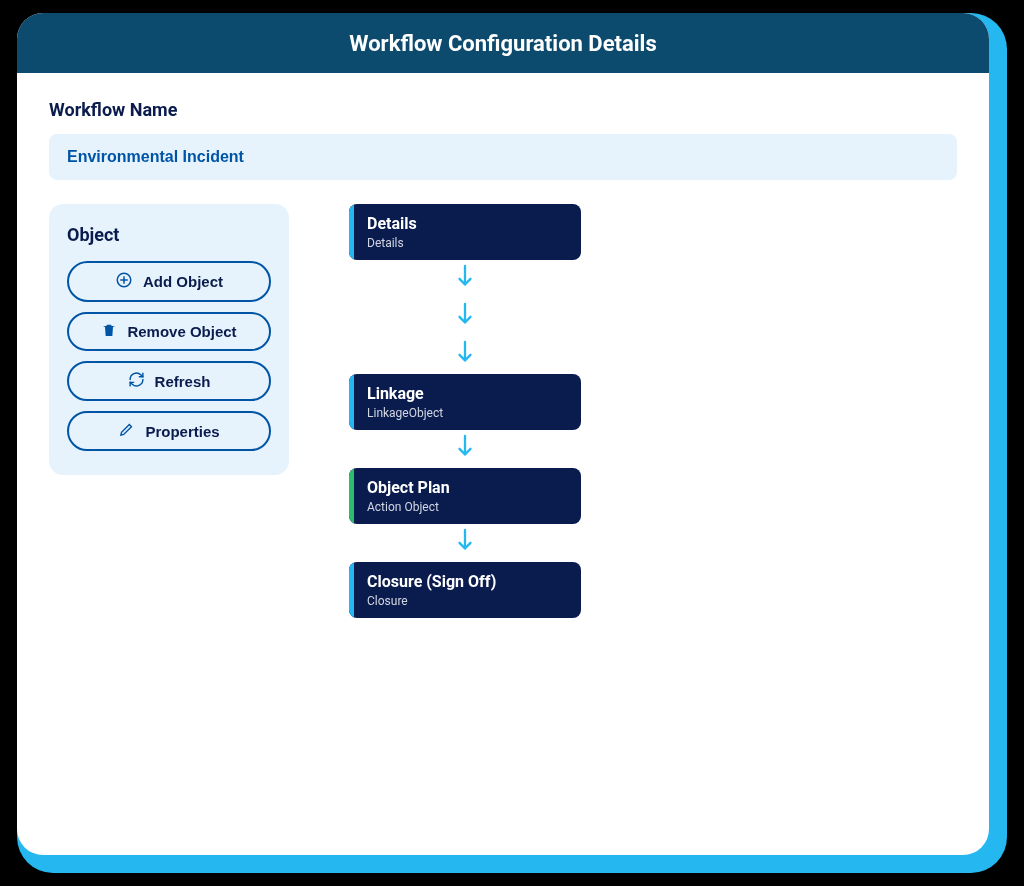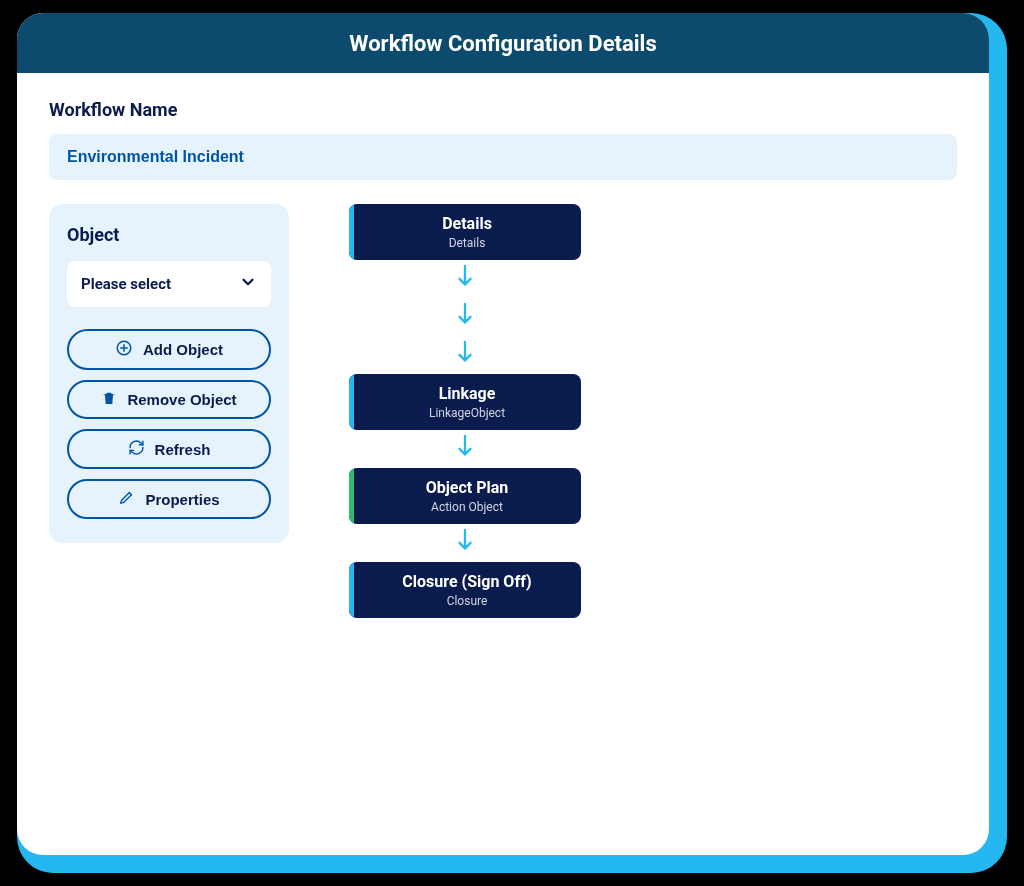--- a/index.html
+++ b/index.html
@@ -119,21 +119,20 @@
     align-items: center;
     width: 232px;
   }
   .step {
     width: 232px;
     background: #0a1b4d;
     border-radius: 8px;
     padding: 10px 14px 10px 14px;
     position: relative;
     overflow: hidden;
-    text-align: center;
   }
   .step-accent {
     position: absolute;
     left: 0; top: 0; bottom: 0;
     width: 5px;
   }
   .step-title {
     color: #fff;
     font-weight: 700;
     font-size: 16px;
@@ -162,28 +161,20 @@
     <div class="content">
 
       <div class="field-label">Workflow Name</div>
       <input class="name-input" type="text" value="Environmental Incident" style="">
 
       <div class="body-row">
 
         <div class="object-panel">
           <div class="object-title">Object</div>
 
-          <div class="select-box">
-            <span class="select-text">Please select</span>
-            <span>
-              <svg width="18" height="18" viewBox="0 0 24 24" fill="none" stroke="#0a1b4d" stroke-width="3" stroke-linecap="round" stroke-linejoin="round">
-                  <polyline points="6 9 12 15 18 9"></polyline>
-                </svg>
-            </span>
-          </div>
 
           <div class="actions">
             <button class="pill-btn">
               <span>
                 <svg width="18" height="18" viewBox="0 0 24 24" fill="none" stroke="#0054a6" stroke-width="2">
                     <circle cx="12" cy="12" r="9"></circle>
                     <line x1="12" y1="7" x2="12" y2="17"></line>
                     <line x1="7" y1="12" x2="17" y2="12"></line>
                   </svg>
               </span>

